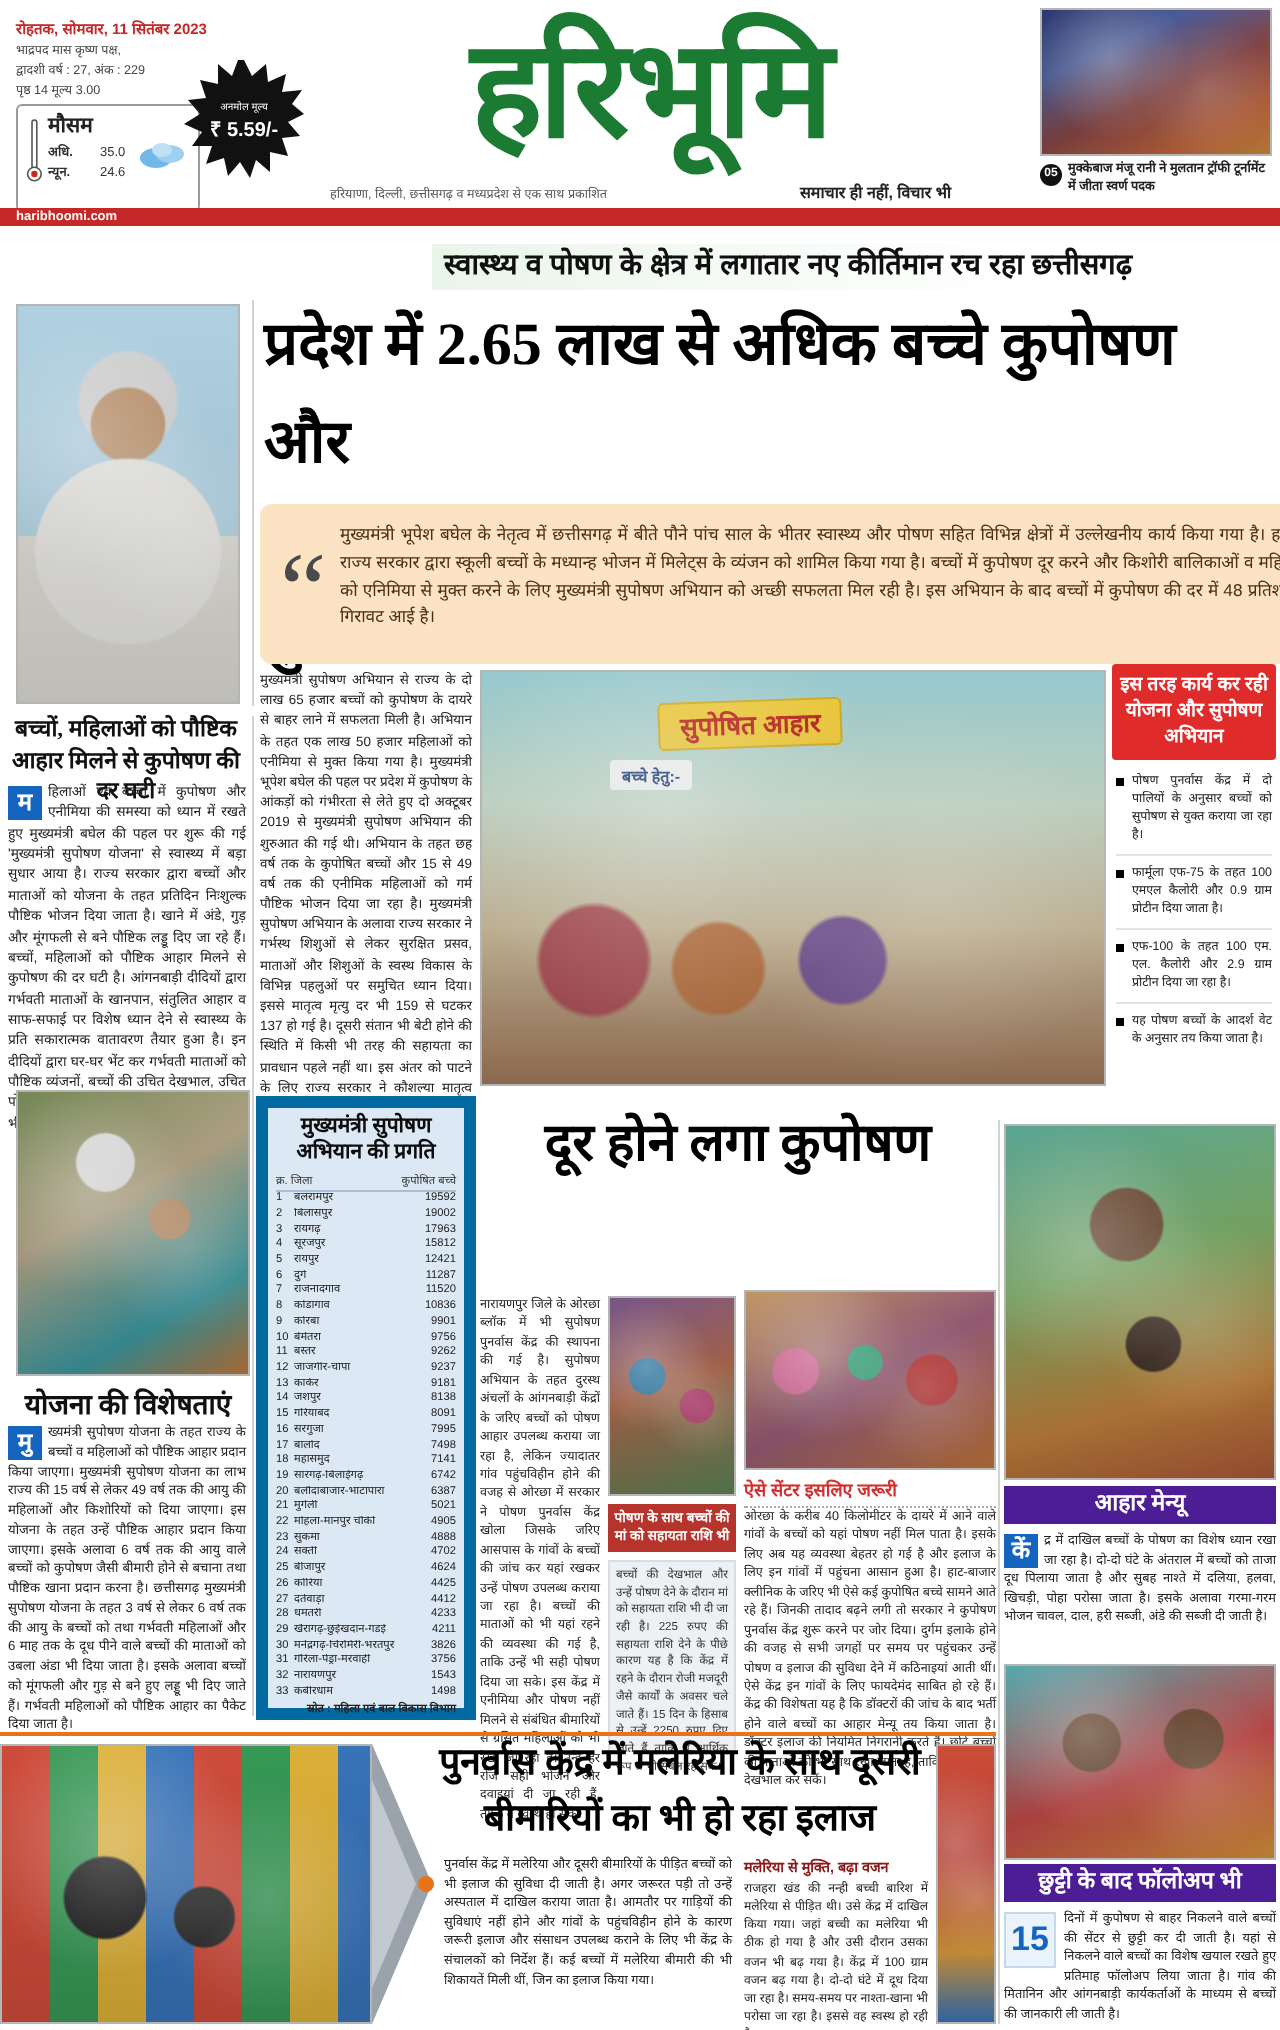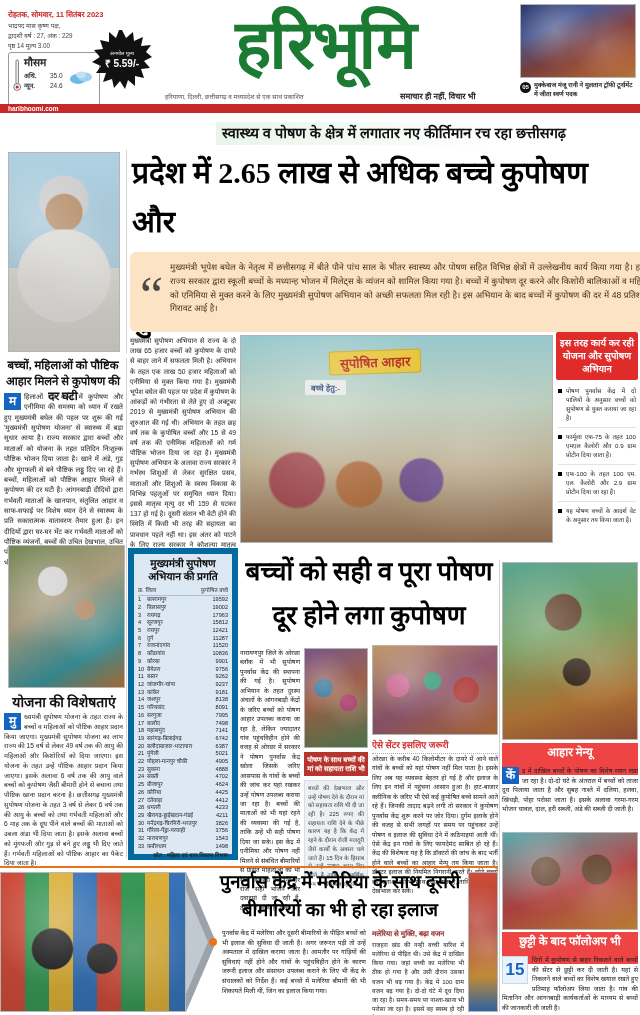--- a/index.html
+++ b/index.html
@@ -89,22 +89,22 @@
   .ms-sublabel{left:372px;top:738px;width:126px;color:#d32f2f;font-weight:bold;font-size:9px;
                border-bottom:1px dotted #aaa;padding-bottom:2px;}
   .ms-col2{left:372px;top:754px;width:126px;font-size:6.3px;line-height:1.5;color:#222;}
   
   .lc-photo2{left:8px;top:545px;width:117px;height:143px;}
   .lc-head2{left:4px;top:692px;width:120px;font-size:14px;font-weight:bold;text-align:center;
             font-family:"Liberation Serif",serif;}
   .lc-body2{left:4px;top:712px;width:119px;font-size:6.6px;color:#222;line-height:1.48;}
   
   .rc-photo1{left:502px;top:562px;width:136px;height:178px;}
-  .rc-banner{background:#ef4444;color:#fff;font-weight:bold;text-align:center;
-             font-size:11.5px;line-height:19px;height:32px;font-family:"Liberation Serif",serif;}
+  .rc-banner{background:#4c1d95;color:#fff;font-weight:bold;text-align:center;
+             font-size:11.5px;line-height:19px;height:19px;font-family:"Liberation Serif",serif;}
   .rc-menu-banner{left:502px;top:743px;width:136px;}
   .rc-menu-body{left:502px;top:766px;width:136px;font-size:6.4px;line-height:1.5;color:#222;}
   .rc-photo2{left:502px;top:832px;width:136px;height:98px;}
   .rc-follow-banner{left:502px;top:932px;width:136px;}
   .rc-follow-body{left:502px;top:955px;width:136px;font-size:6.4px;line-height:1.5;color:#222;}
   .dropnum{float:left;width:24px;height:26px;background:#eaf2fb;color:#1565c0;font-weight:bold;
            font-size:17px;text-align:center;line-height:26px;margin:1px 4px 1px 0;border:1px solid #c6d8ec;}
   
   .orange-div{left:0;top:866px;width:498px;height:2px;background:#e8731a;}
   .bottom-photo-left{left:0;top:872px;width:186px;height:140px;}
@@ -476,21 +476,20 @@
         <div class="t-row">
           <span class="t-no">33</span>
           <span class="t-dist">कबीरधाम</span>
           <span class="t-cnt">1498</span>
         </div>
       </div>
     <div class="pt-source">स्रोत : महिला एवं बाल विकास विभाग</div>
   </div>
 
   <div class="abs mid-headline">
-    <div>बच्चों को सही व पूरा पोषण</div>
     <div>दूर होने लगा कुपोषण</div>
   </div>
   <div class="abs ms-col1 jt">नारायणपुर जिले के ओरछा ब्लॉक में भी सुपोषण पुनर्वास केंद्र की स्थापना की गई है। सुपोषण अभियान के तहत दुरस्थ अंचलों के आंगनबाड़ी केंद्रों के जरिए बच्चों को पोषण आहार उपलब्ध कराया जा रहा है, लेकिन ज्यादातर गांव पहुंचविहीन होने की वजह से ओरछा में सरकार ने पोषण पुनर्वास केंद्र खोला जिसके जरिए आसपास के गांवों के बच्चों की जांच कर यहां रखकर उन्हें पोषण उपलब्ध कराया जा रहा है। बच्चों की माताओं को भी यहां रहने की व्यवस्था की गई है, ताकि उन्हें भी सही पोषण दिया जा सके। इस केंद्र में एनीमिया और पोषण नहीं मिलने से संबंधित बीमारियों से ग्रसित महिलाओं को भी रखा जा रहा है। उन्हें हर रोज सही भोजन और दवाइयां दी जा रही हैं, ताकि वे स्वस्थ हो सकें।</div>
   <div class="abs ph photo-crowd ms-photo1"></div>
   <div class="abs ms-capbox-title">पोषण के साथ बच्चों की मां को सहायता राशि भी</div>
   <div class="abs ms-capbox-body jt">बच्चों की देखभाल और उन्हें पोषण देने के दौरान मां को सहायता राशि भी दी जा रही है। 225 रुपए की सहायता राशि देने के पीछे कारण यह है कि केंद्र में रहने के दौरान रोजी मजदूरी जैसे कार्यों के अवसर चले जाते हैं। 15 दिन के हिसाब से उन्हें 2250 रुपए दिए जाते हैं ताकि वे आर्थिक रूप से भी सबल रह सकें।</div>
   <div class="abs ph photo-sarees ms-photo2"></div>
   <div class="abs ms-sublabel">ऐसे सेंटर इसलिए जरूरी</div>
   <div class="abs ms-col2 jt">ओरछा के करीब 40 किलोमीटर के दायरे में आने वाले गांवों के बच्चों को यहां पोषण नहीं मिल पाता है। इसके लिए अब यह व्यवस्था बेहतर हो गई है और इलाज के लिए इन गांवों में पहुंचना आसान हुआ है। हाट-बाजार क्लीनिक के जरिए भी ऐसे कई कुपोषित बच्चे सामने आते रहे हैं। जिनकी तादाद बढ़ने लगी तो सरकार ने कुपोषण पुनर्वास केंद्र शुरू करने पर जोर दिया। दुर्गम इलाके होने की वजह से सभी जगहों पर समय पर पहुंचकर उन्हें पोषण व इलाज की सुविधा देने में कठिनाइयां आती थीं। ऐसे केंद्र इन गांवों के लिए फायदेमंद साबित हो रहे हैं। केंद्र की विशेषता यह है कि डॉक्टरों की जांच के बाद भर्ती होने वाले बच्चों का आहार मेन्यू तय किया जाता है। डॉक्टर इलाज की नियमित निगरानी करते हैं। छोटे बच्चों की माताओं को भी साथ रखा जाता है, ताकि वे बच्चों की देखभाल कर सकें।</div>
 

